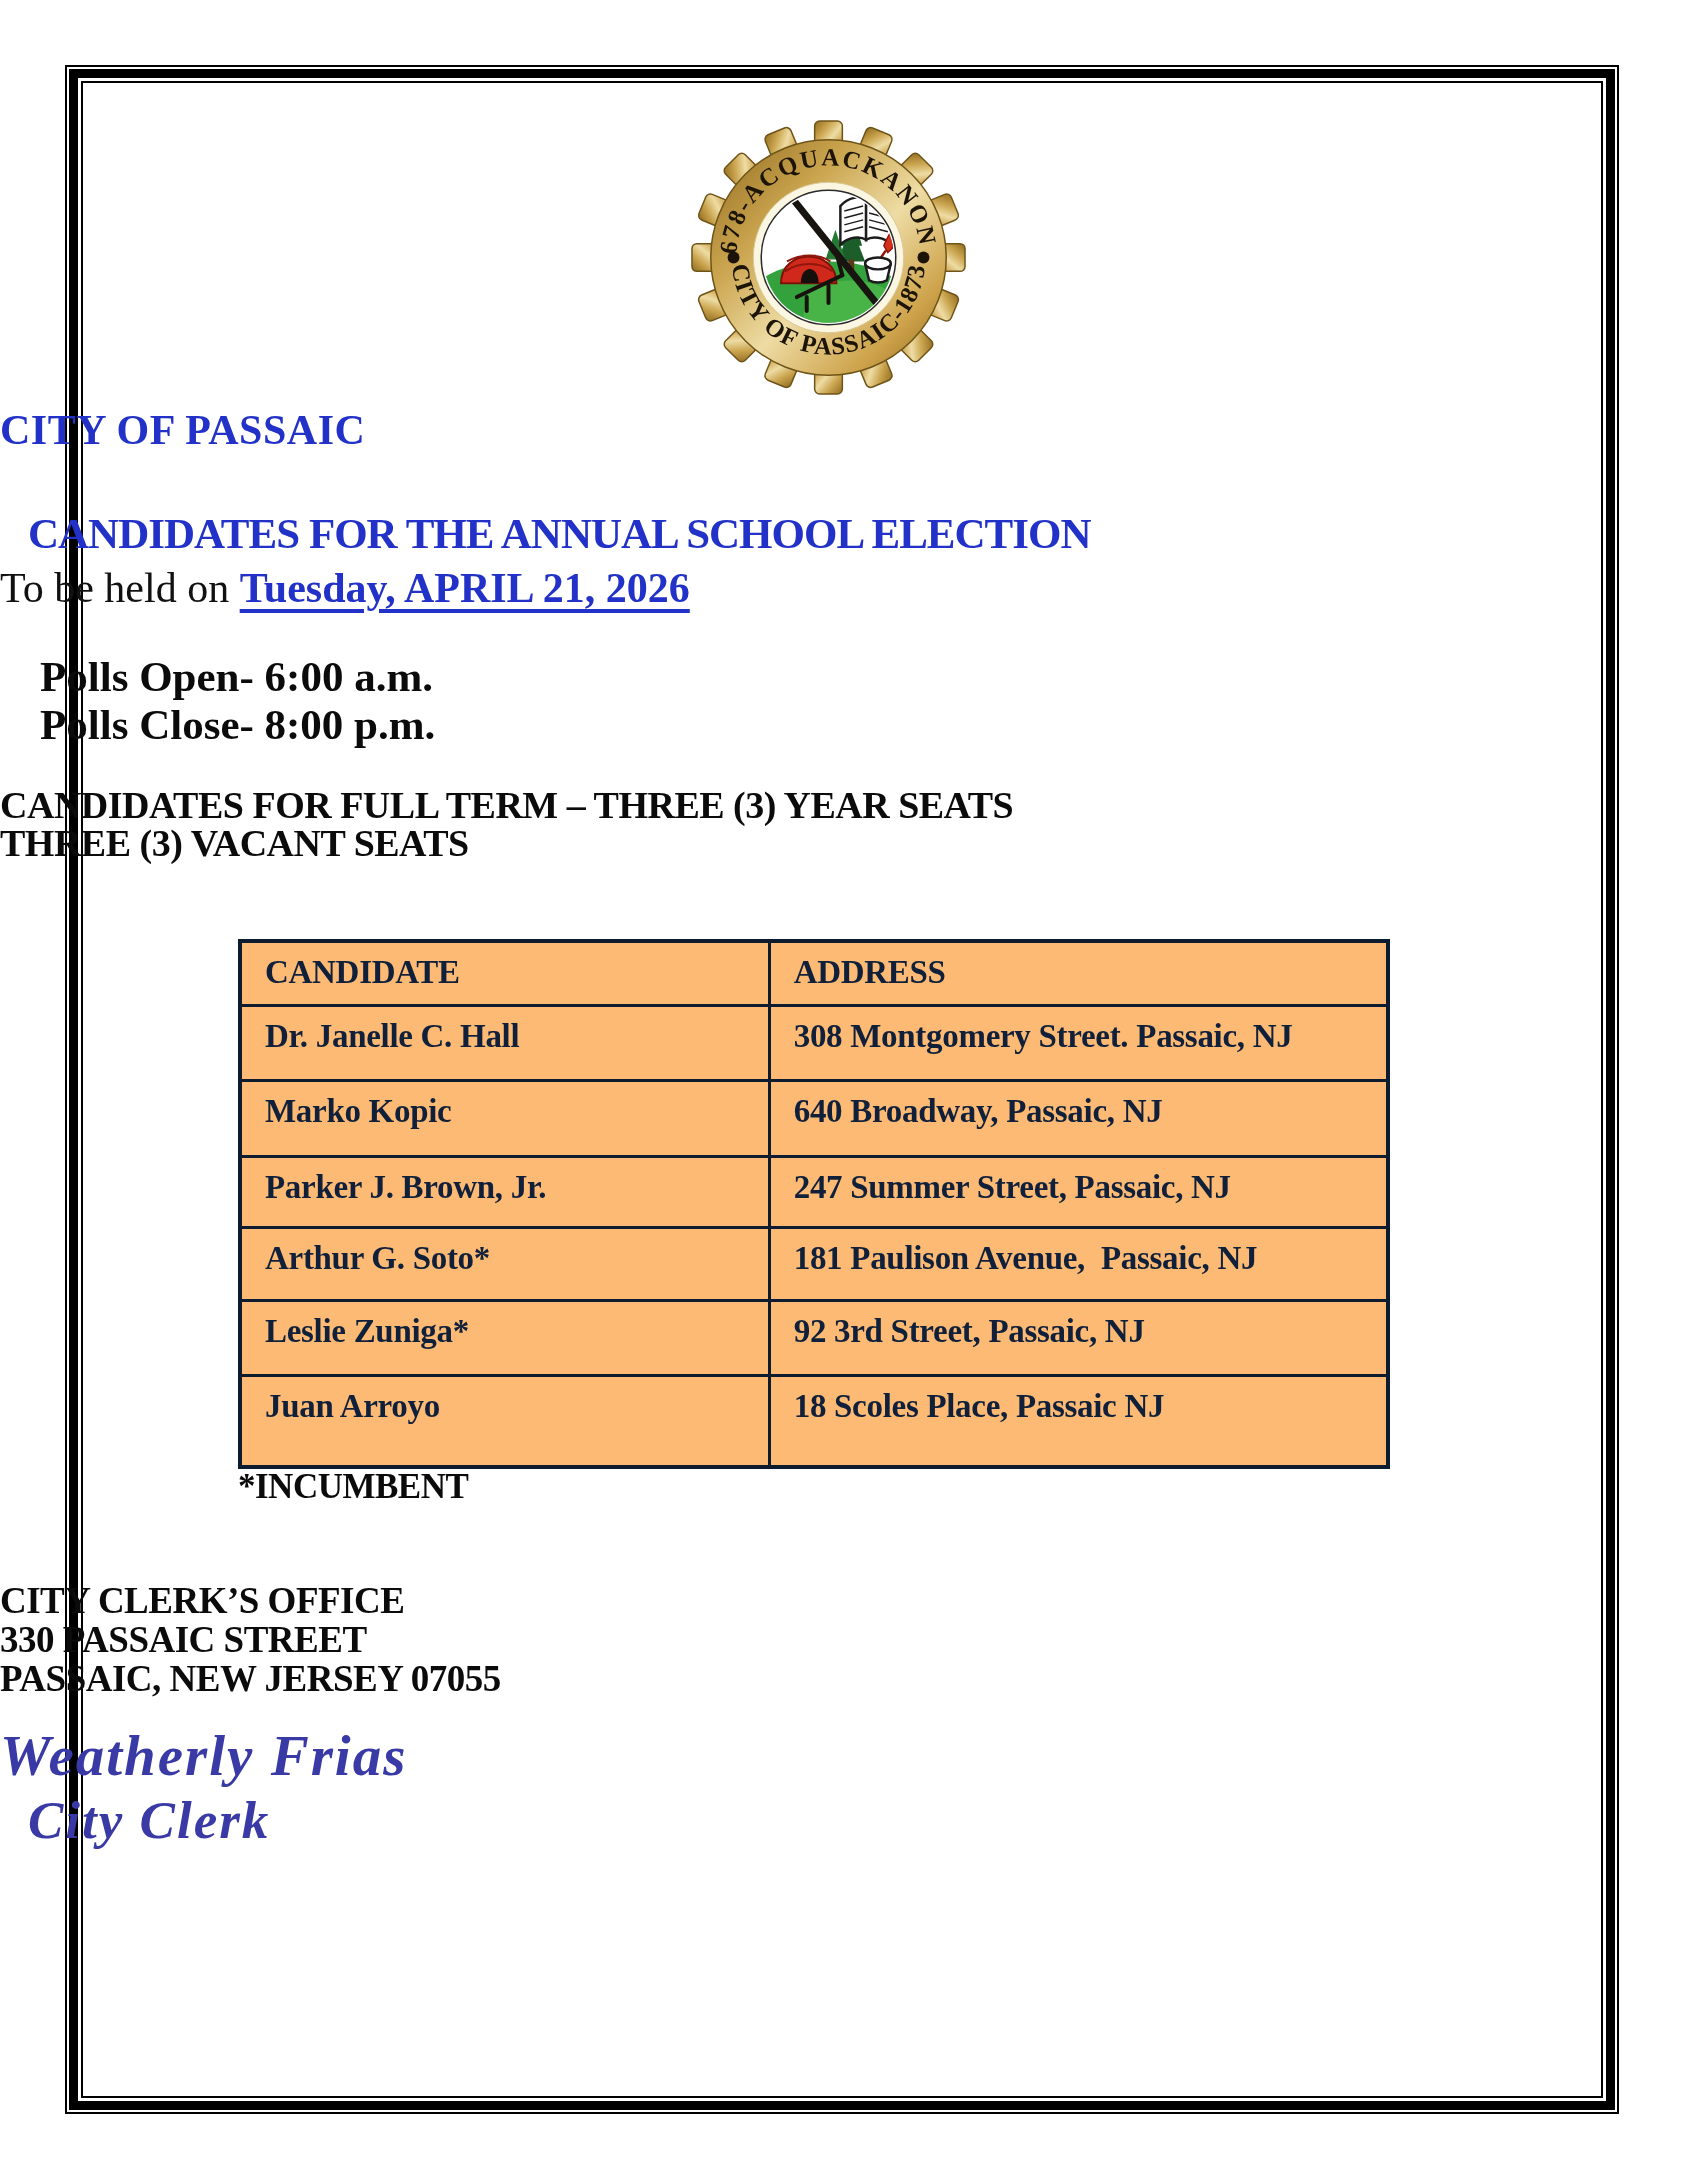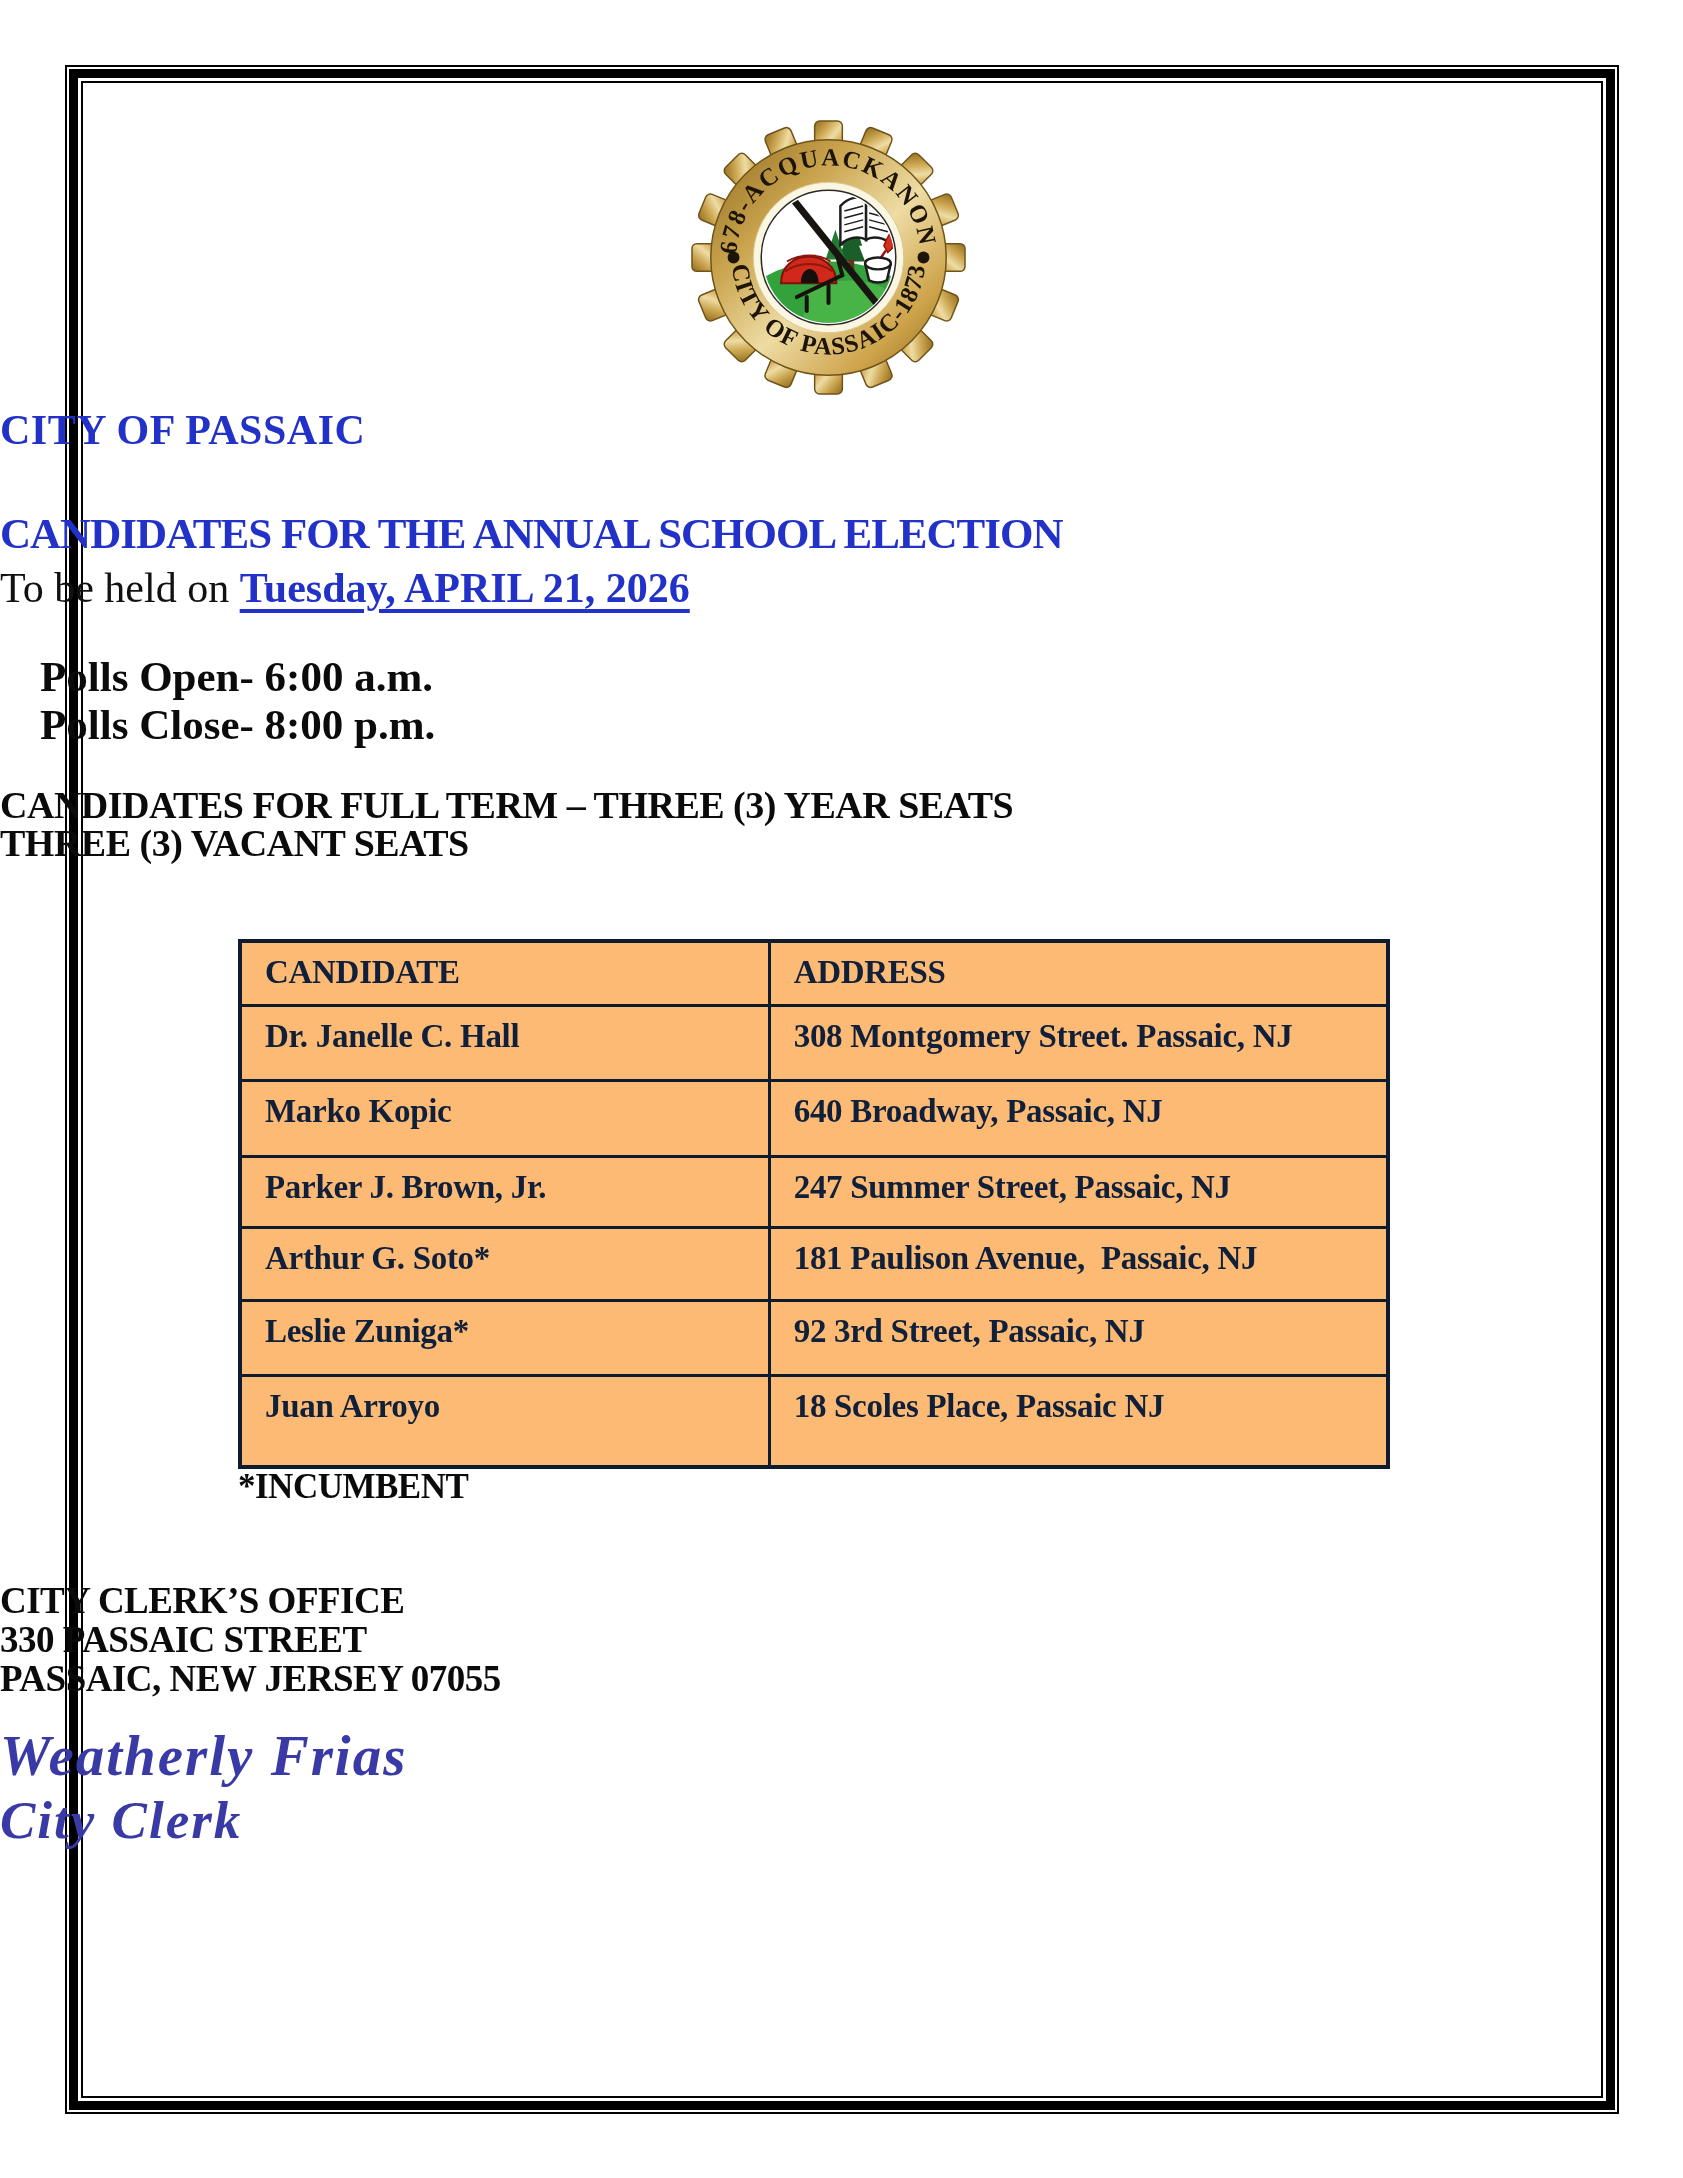--- a/index.html
+++ b/index.html
@@ -28,21 +28,21 @@
   .center-block {
     position: absolute;
     left: 0; width: 1643px;
     text-align: left;
     line-height: 1.08;
   }
   
   .seal { position: absolute; left: 690px; top: 119px; width: 277px; height: 277px; }
   
   .city-title   { top: 408px; font-size: 42px; font-weight: bold; color: #2231C7; letter-spacing: 0.5px; }
-  .headline     { top: 511px; font-size: 43px; font-weight: bold; color: #2231C7; letter-spacing: -1px; }
+  .headline     { top: 511px; font-size: 43px; font-weight: bold; color: #2231C7; letter-spacing: -1px; padding-left: 28px; }
   .held-line    { top: 566px; font-size: 42px; }
   .held-prefix  { font-weight: normal; color: #111111; white-space: pre; }
   .held-date    {
     font-weight: bold; color: #2231C7;
     text-decoration: underline;
     text-decoration-thickness: 4px;
     text-underline-offset: 7px;
   }
   .polls-block  { top: 653px; font-size: 43px; font-weight: bold; line-height: 48px; transform: translateX(40px); }
   .term-block   { top: 786px; font-size: 38px; font-weight: bold; line-height: 38px; letter-spacing: -0.5px; }
@@ -75,21 +75,21 @@
   .candidates-table tr.r1      { height: 76px; }
   .candidates-table tr.r2      { height: 71px; }
   .candidates-table tr.r3      { height: 73px; }
   .candidates-table tr.r4      { height: 75px; }
   .candidates-table tr.r5      { height: 92px; }
   
   .incumbent-note { position: absolute; left: 238px; top: 1467px; font-size: 35px; font-weight: bold; letter-spacing: -0.5px; }
   .clerk-block    { top: 1581px; font-size: 37px; font-weight: bold; line-height: 39px; letter-spacing: -0.5px; }
   .signature-block{ top: 1721px; color: #3A3AA6; }
   .signature-name { font-size: 57px; font-style: italic; font-weight: bold; letter-spacing: 2px; line-height: 69px; }
-  .signature-title{ font-size: 53px; font-style: italic; font-weight: bold; letter-spacing: 2px; line-height: 61px; }
+  .signature-title{ font-size: 53px; font-style: italic; font-weight: bold; letter-spacing: 2px; line-height: 61px; padding-left: 28px; }
   .seal text { font-family: "Liberation Serif", serif; }
 </style>
 </head>
 <body>
 
 <div class="page-frame"></div>
 
 <svg class="seal" viewBox="0 0 280 280" aria-hidden="true">
   <defs>
     <linearGradient id="goldGrad" x1="0" y1="0" x2="1" y2="1">

